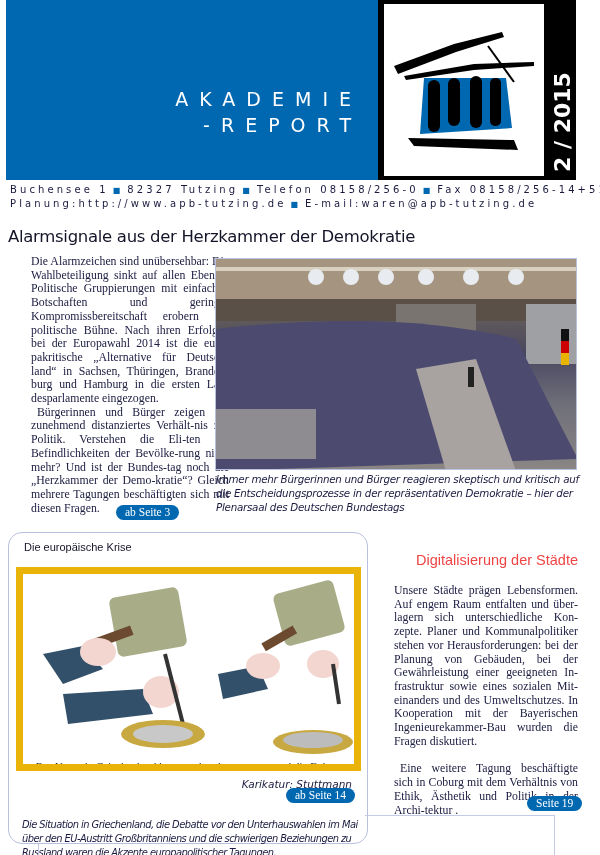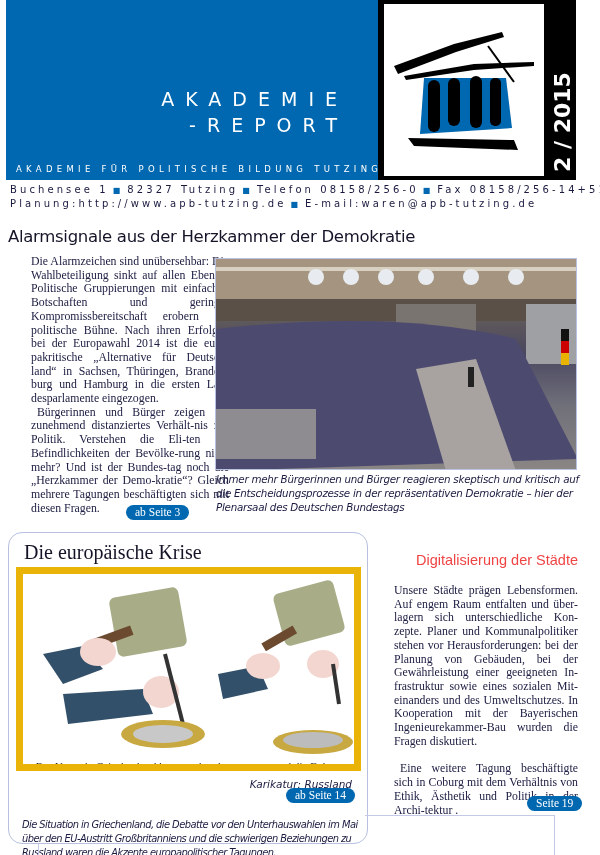--- a/index.html
+++ b/index.html
@@ -1,21 +1,21 @@
 <!DOCTYPE html>
 <html><head>
 <meta charset="utf-8">
 <style>
   * { margin:0; padding:0; box-sizing:border-box; }
   html, body { width:600px; height:855px; background:#fff; overflow:hidden; }
   body { position:relative; font-family:"Liberation Serif", serif; color:#1a1a40; }
 
   
   .hdr-blue { position:absolute; left:6px; top:0; width:372px; height:180px; background:#0068b0; }
-  .hdr-title { position:absolute; right:30px; top:86px; color:#fff; font-family:"DejaVu Sans", sans-serif; font-size:19px; letter-spacing:11px; line-height:26px; text-align:right; font-weight:normal; }
+  .hdr-title { position:absolute; right:16px; top:86px; color:#fff; font-family:"DejaVu Sans", sans-serif; font-size:19px; letter-spacing:11px; line-height:26px; text-align:right; font-weight:normal; }
   .hdr-title div { white-space:nowrap; }
   .hdr-sub { position:absolute; left:10px; top:164px; color:#fff; font-family:"DejaVu Sans", sans-serif; font-size:8.5px; letter-spacing:4.3px; white-space:nowrap; }
 
   .logo-box { position:absolute; left:378px; top:0; width:170px; height:180px; background:#000; }
   .logo-inner { position:absolute; left:6px; top:4px; width:160px; height:172px; background:#fff; }
   .issue-bar { position:absolute; left:548px; top:0; width:28px; height:180px; background:#000; }
   .issue-text { position:absolute; left:550px; top:172px; transform-origin:0 0; transform:rotate(-90deg); color:#fff; font-family:"DejaVu Sans", sans-serif; font-weight:bold; font-size:22px; white-space:nowrap; width:170px; height:26px; line-height:26px; }
 
   .addr { position:absolute; left:10px; font-family:"DejaVu Sans", sans-serif; font-size:10px; color:#1a1a40; letter-spacing:3.1px; white-space:nowrap; }
   .addr .sep { color:#0068b0; font-size:8px; margin:0 4px; }
@@ -27,38 +27,37 @@
   .body-text p.ind { text-indent:6px; }
 
   .pill { position:absolute; background:#0068b0; color:#fff; font-family:"Liberation Serif", serif; font-size:11.5px; border-radius:8px; padding:1px 9px; line-height:13px; white-space:nowrap; }
 
   .photo { position:absolute; left:215px; top:258px; width:362px; height:212px; border:1px solid #b9c2de; overflow:hidden; background:linear-gradient(180deg,#8e8070 0%,#6b6458 20%,#4a4760 45%,#70707a 70%,#8a8684 100%); }
   .caption { position:absolute; left:216px; top:472px; width:372px; font-family:"DejaVu Sans", sans-serif; font-style:italic; font-size:10.3px; line-height:14px; color:#1a1a40; letter-spacing:-0.25px; }
   .caption .credit { float:right; margin-right:14px; }
 
   
   .euro-box { position:absolute; left:8px; top:532px; width:360px; height:312px; border:1px solid #b8bfdf; border-radius:14px; }
-  .euro-title { position:absolute; left:24px; top:541px; font-family:Liberation Serif, serif; font-size:20px; color:#141428; }
+  .euro-title { position:absolute; left:24px; top:541px; font-family:Liberation Sans, sans-serif; font-size:11px; color:#141428; }
   .cartoon { position:absolute; left:16px; top:567px; width:345px; height:204px; border:7px solid #eab308; background:#fff; overflow:hidden; }
   .cartoon-credit { position:absolute; right:248px; top:778px; font-family:"DejaVu Sans", sans-serif; font-style:italic; font-size:10.5px; color:#1a1a40; }
   .euro-caption { position:absolute; left:22px; top:818px; width:340px; font-family:"DejaVu Sans", sans-serif; font-style:italic; font-size:9.9px; line-height:14px; color:#1a1a40; letter-spacing:-0.55px; }
 
   .h-digi { position:absolute; left:416px; top:552px; font-family:Liberation Sans, sans-serif; font-size:14.5px; color:#ef4444; }
 
   .rule { position:absolute; background:#c4c9e6; }
 </style>
 </head>
 <body>
 
 <div class="hdr-blue">
   <div class="hdr-title">
     <div>AKADEMIE</div>
     <div>-REPORT</div>
   </div>
-  <div class="hdr-sub">AKADEMIE FÜR POLITISCHE BILDUNG TUTZING</div>
 </div>
 
 <div class="logo-box">
   <div class="logo-inner">
     <svg width="160" height="172" viewBox="0 0 160 172">
       <path d="M10 62 L70 40 L118 28 L120 33 L72 48 L14 70 Z" fill="#000"></path>
       <path d="M20 72 L90 60 L150 58 L150 62 L90 66 L22 76 Z" fill="#000"></path>
       <line x1="104" y1="42" x2="130" y2="78" stroke="#000" stroke-width="2"></line>
       <polygon points="40,74 122,74 128,124 36,130" fill="#0068b0"></polygon>
       <rect x="44" y="76" width="12" height="52" rx="6" fill="#000"></rect>
@@ -78,21 +77,21 @@
 <div class="addr" style="top:198px;">
   <span>Planung:http://www.apb-tutzing.de</span><span class="sep">■</span><span>E-mail:waren@apb-tutzing.de</span>
 </div>
 
 <div class="h-main">Alarmsignale aus der Herzkammer der Demokratie</div>
 
 <div class="body-text" style="left:8px; top:255px; width:198px;margin-left:23px;">
   <p>Die Alarmzeichen sind unübersehbar: Die Wahlbeteiligung sinkt auf allen Ebenen. Politische Gruppierungen mit einfachen Botschaften und geringer Kompromissbereitschaft erobern die politische Bühne. Nach ihren Erfolgen bei der Europawahl 2014 ist die euro-pakritische „Alternative für Deutsch-land“ in Sachsen, Thüringen, Branden-burg und Hamburg in die ersten Lan-desparlamente eingezogen.</p>
   <p class="ind">Bürgerinnen und Bürger zeigen ein zunehmend distanziertes Verhält-nis zur Politik. Verstehen die Eli-ten die Befindlichkeiten der Bevölke-rung nicht mehr? Und ist der Bundes-tag noch die „Herzkammer der Demo-kratie“? Gleich mehrere Tagungen beschäftigten sich mit diesen Fragen.</p>
 </div>
-<div class="pill" style="left:126px; top:505px;">ab Seite 3</div>
+<div class="pill" style="left:116px; top:505px;">ab Seite 3</div>
 
 <div class="photo">
   <svg width="362" height="212" viewBox="0 0 362 212">
     <rect x="0" y="0" width="362" height="40" fill="#a49480"></rect>
     <rect x="0" y="8" width="362" height="4" fill="#d8d0c0"></rect>
     <circle cx="100" cy="18" r="8" fill="#e8ecf0"></circle>
       <circle cx="135" cy="18" r="8" fill="#e8ecf0"></circle>
     <circle cx="170" cy="18" r="8" fill="#e8ecf0"></circle>
       <circle cx="210" cy="18" r="8" fill="#e8ecf0"></circle>
     <circle cx="255" cy="18" r="8" fill="#e8ecf0"></circle>
@@ -133,21 +132,21 @@
     <path d="M195 100 L235 92 L245 115 L200 125 Z" fill="#33506a"></path>
     <ellipse cx="240" cy="92" rx="17" ry="13" fill="#f3d6d0"></ellipse>
     <ellipse cx="300" cy="90" rx="16" ry="14" fill="#f3d6d0"></ellipse>
     <line x1="310" y1="90" x2="316" y2="130" stroke="#333" stroke-width="4"></line>
     <ellipse cx="290" cy="168" rx="40" ry="12" fill="#c8a840"></ellipse>
     <ellipse cx="290" cy="166" rx="30" ry="8" fill="#bcbcbc"></ellipse>
     <text x="12" y="196" font-family="Liberation Serif, serif" font-style="italic" font-size="11" fill="#333">Der Versuch, Griechenland herauszubrechen...</text>
     <text x="240" y="196" font-family="Liberation Serif, serif" font-style="italic" font-size="11" fill="#333">... und die Folgen</text>
   </svg>
 </div>
-<div class="cartoon-credit">Karikatur: Russland</div>
+<div class="cartoon-credit">Karikatur: Stuttmann</div>
 <div class="euro-caption">Die Situation in Griechenland, die Debatte vor den Unterhauswahlen im Mai über den EU-Austritt Großbritanniens und die schwierigen Beziehungen zu Russland waren die Akzente europapolitischer Tagungen.</div>
 <div class="pill" style="left:286px; top:788px;">ab Seite 14</div>
 
 <div class="h-digi">Digitalisierung der Städte</div>
 <div class="body-text" style="left:394px; top:584px; width:184px;">
   <p>Unsere Städte prägen Lebensformen. Auf engem Raum entfalten und über-lagern sich unterschiedliche Kon-zepte. Planer und Kommunalpolitiker stehen vor Herausforderungen: bei der Planung von Gebäuden, bei der Gewährleistung einer geeigneten In-frastruktur sowie eines sozialen Mit-einanders und des Umweltschutzes. In Kooperation mit der Bayerischen Ingenieurekammer-Bau wurden die Fragen diskutiert.</p>
   <p class="ind" style="margin-top:14px;">Eine weitere Tagung beschäftigte sich in Coburg mit dem Verhältnis von Ethik, Ästhetik und Politik in der Archi-tektur .</p>
 </div>
 <div class="pill" style="left:527px; top:796px;">Seite 19</div>
 

